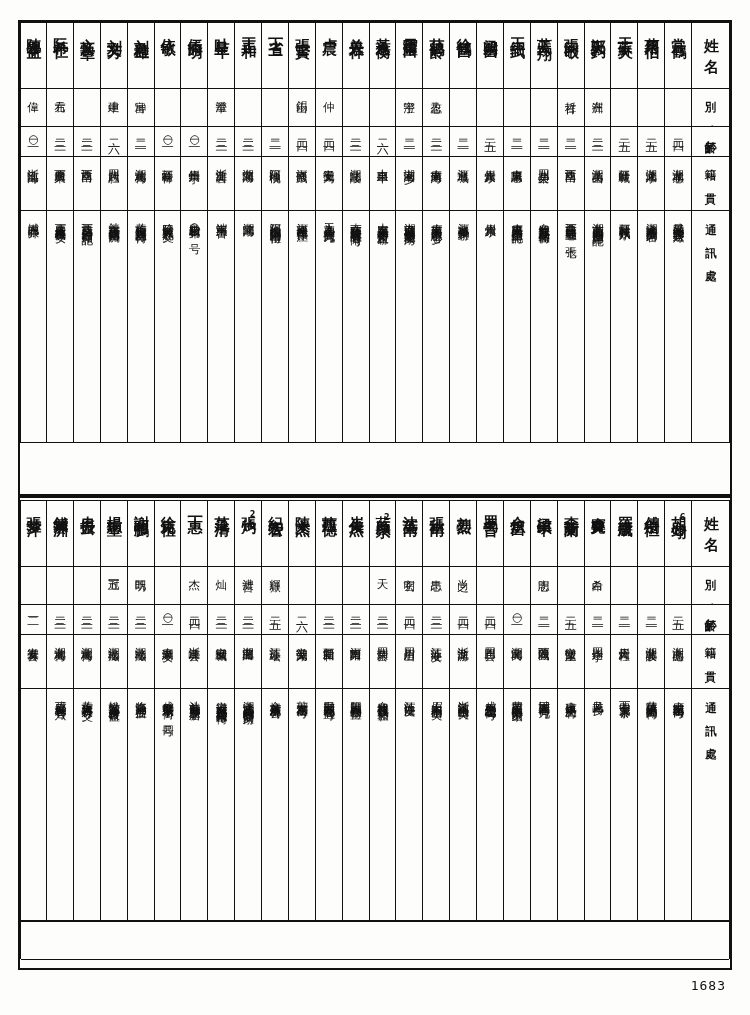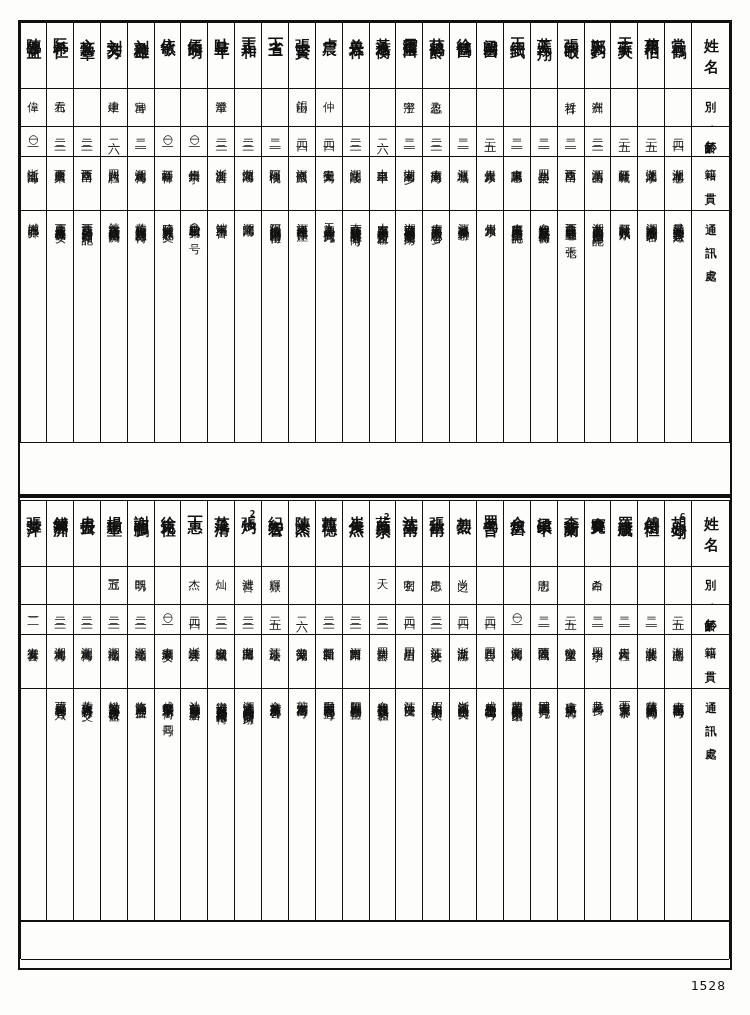--- a/index.html
+++ b/index.html
@@ -934,17 +934,17 @@
         </div>
         <div class="cell r-native">
           <span class="vtext">安徽寿县</span>
         </div>
         <div class="cell r-addr">
           <span class="vtext"></span>
         </div>
       </div>
     </div>
 
-  <div class="pageno">1528</div>
+  <div class="pageno">1683</div>
 <div class="tail" style="top: 921px; height: 38px; border-left: 1px solid rgb(17, 17, 17); border-right: 1px solid rgb(17, 17, 17);">
       <div class="trow"></div>
     </div>
   </div>
 
 </body></html>

